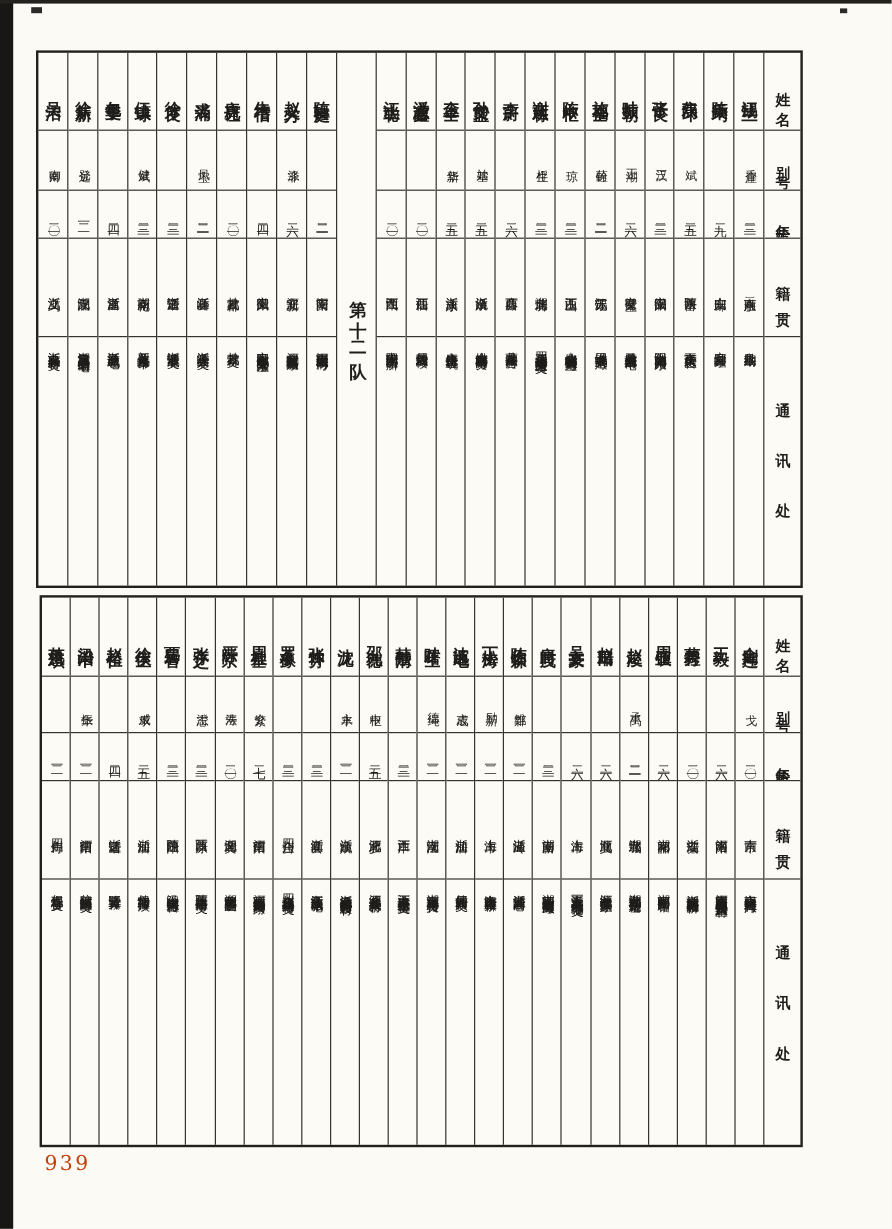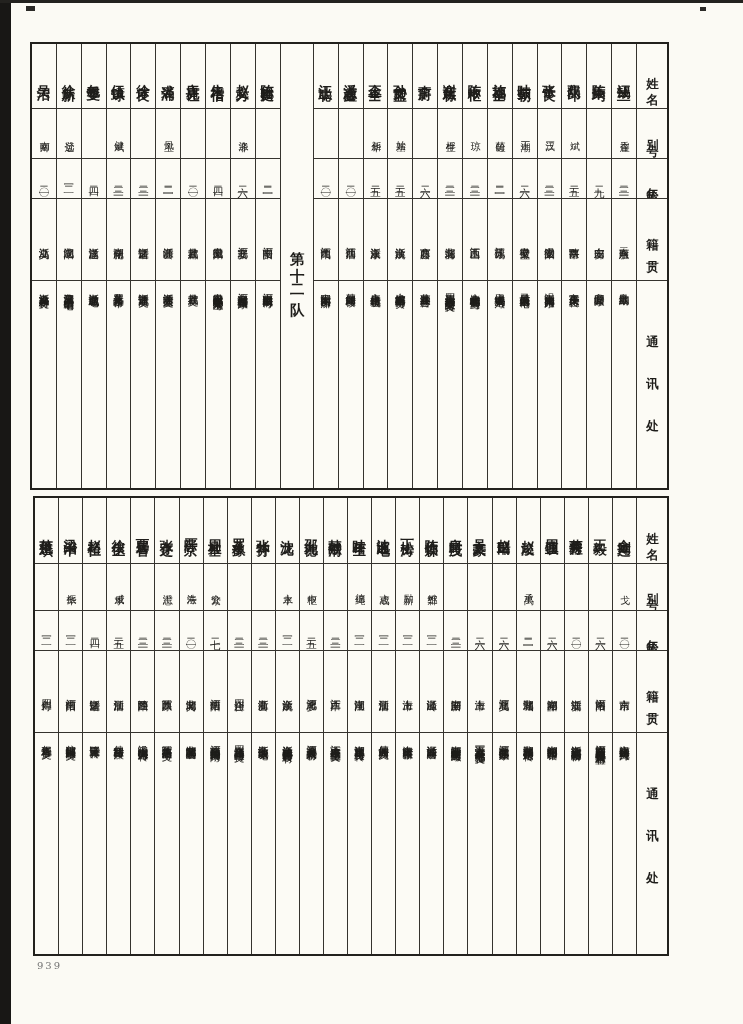--- a/index.html
+++ b/index.html
@@ -54,21 +54,21 @@
   .hl-alias{font-size:12px;letter-spacing:8px;padding-top:7px;}
   .hl-age{font-size:12px;letter-spacing:3px;padding-top:3px;}
   .hl-native{font-size:12.5px;letter-spacing:22px;padding-top:20px;}
   .hl-addr{font-size:12.5px;letter-spacing:42px;padding-top:40px;}
 
   .divider .cell{height:100%;}
   .divider .vtxt{font-size:14.5px;font-weight:700;letter-spacing:17px;padding-top:14px;}
 
   .pageno{
     position:absolute;left:37px;top:960px;
-    font-family:"DejaVu Serif",serif;font-size:10px;letter-spacing:2px;color:#737373;
+    font-family:"DejaVu Serif",serif;font-size:17px;letter-spacing:2px;color:#c2410c;
   }
 </style>
 </head>
 <body>
 
 <div class="page">
   <div class="scan-left"></div>
   <div class="scan-top"></div>
   <div class="scan-speck" style="left:26px;top:6px;width:9px;height:5px;"></div>
   <div class="scan-speck" style="left:700px;top:7px;width:6px;height:4px;"></div>

